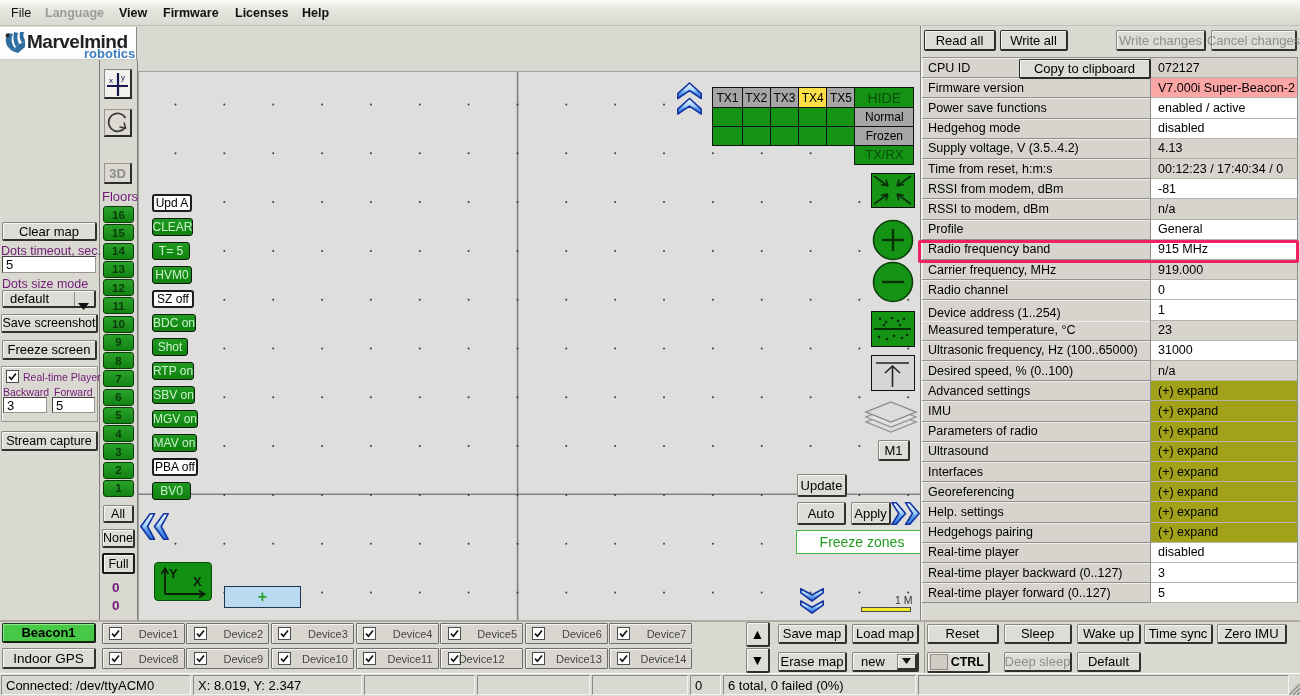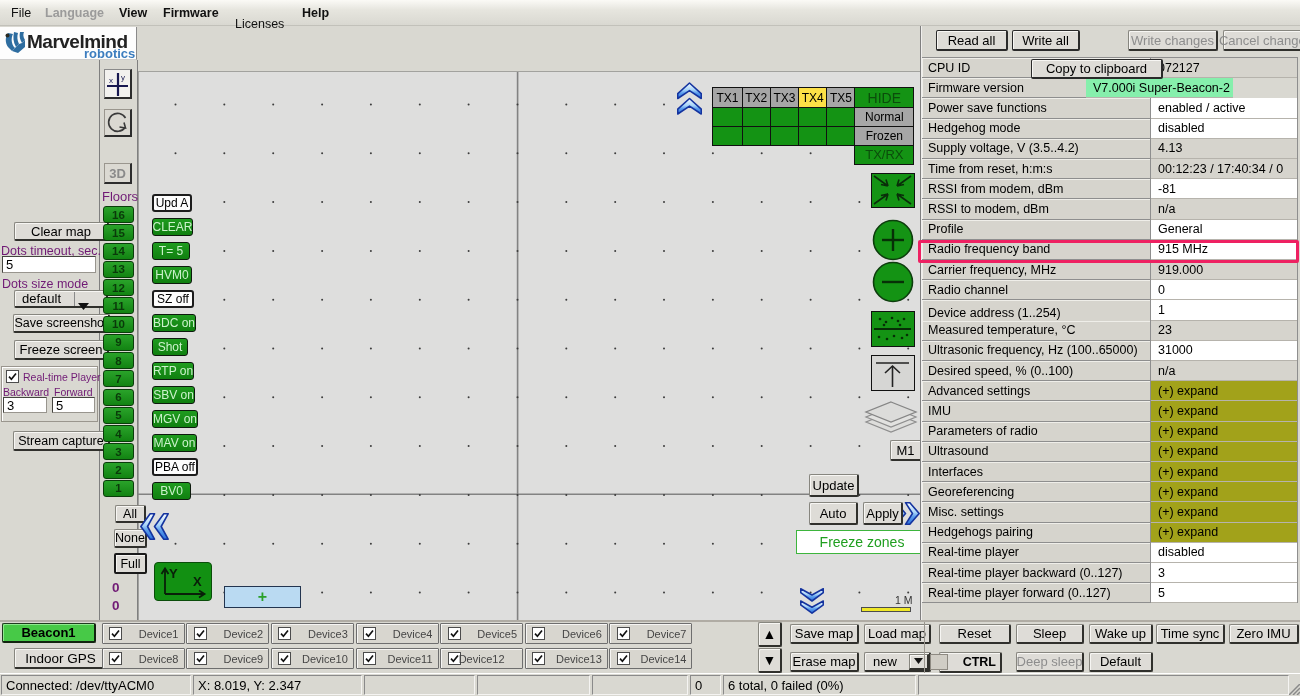--- a/index.html
+++ b/index.html
@@ -1,19 +1,19 @@
 <!DOCTYPE html>
 <html><head><meta charset="utf-8"><style>
 *{margin:0;padding:0;box-sizing:border-box;}
 html,body{width:1300px;height:696px;overflow:hidden;}
 body{font-family:"Liberation Sans",sans-serif;background:#d9d8d1;position:relative;}
 .abs{position:absolute;}
 .btn{position:absolute;background:#dedcd7;border:1px solid #87867f;border-right:2px solid #30302c;border-bottom:2px solid #30302c;border-radius:2px;
  box-shadow:inset 1px 1px 0 #f7f6f3;
- display:flex;align-items:center;justify-content:center;font-size:13px;color:#000;white-space:nowrap;margin-left:12px;}
+ display:flex;align-items:center;justify-content:center;font-size:13px;color:#000;white-space:nowrap;}
 .btn.dis{color:#8d8d8d;}
 .gbtn{position:absolute;background:linear-gradient(#1f9b1f,#108010);border:1.8px solid #0d1a0d;border-radius:3px;
  display:flex;align-items:center;justify-content:center;font-size:12px;color:#ccf2cc;white-space:nowrap;}
 .wbtn{position:absolute;background:#fdfdfd;border:2px solid #1c1c1c;border-radius:3px;
  display:flex;align-items:center;justify-content:center;font-size:12px;color:#000;white-space:nowrap;}
 .lbl{position:absolute;font-size:13px;color:#701a75;white-space:nowrap;}
 .inp{position:absolute;background:#fff;border:1px solid #98958e;border-top:1.8px solid #44443f;border-left:1.8px solid #44443f;
  font-size:13px;color:#000;display:flex;align-items:center;padding-left:3px;}
 .cb{position:absolute;width:13px;height:13px;background:#fff;border:1px solid #4c4c4c;
  display:flex;align-items:center;justify-content:center;}
@@ -22,21 +22,21 @@
  display:flex;align-items:center;padding-left:4px;font-size:13px;color:#000;white-space:nowrap;height:20px;top:675px;}
 .tlab{position:absolute;left:0;background:#d6d4cd;border-right:1px solid #8e8e8e;border-bottom:1px solid #8e8e8e;
  box-shadow:inset 1px 1px 0 #efeee9;display:flex;align-items:center;padding-left:6px;font-size:12.5px;color:#000;white-space:nowrap;overflow:hidden;}
 .tval{position:absolute;border-bottom:1px solid #b6b3ac;display:flex;align-items:center;padding-left:7px;font-size:12.5px;color:#000;white-space:nowrap;overflow:hidden;}
 </style></head><body>
 <div class="abs" style="left:0;top:0;width:1300px;height:26px;background:linear-gradient(#fbfaf6,#e6e5de 40%,#d9d8d1);border-bottom:1px solid #c2c1ba"></div>
 <div class="lbl" style="left:11px;top:6px;font-size:12.5px;font-weight:normal;color:#111">File</div>
 <div class="lbl" style="left:45px;top:6px;font-size:12.5px;font-weight:bold;color:#9b9b9b">Language</div>
 <div class="lbl" style="left:119px;top:6px;font-size:12.5px;font-weight:bold;color:#111">View</div>
 <div class="lbl" style="left:163px;top:6px;font-size:12.5px;font-weight:bold;color:#111">Firmware</div>
-<div class="lbl" style="left:235px;top:17px;font-size:12.5px;font-weight:normal;color:#111">Licenses</div>
+<div class="lbl" style="left:235px;top:6px;font-size:12.5px;font-weight:bold;color:#111">Licenses</div>
 <div class="lbl" style="left:302px;top:6px;font-size:12.5px;font-weight:bold;color:#111">Help</div>
 <div class="abs" style="left:0;top:27px;width:137px;height:33px;background:#fdfdfd;border-right:1px solid #8a8a8a;border-bottom:1px solid #cfcecd"></div>
 <svg class="abs" style="left:4px;top:29px" width="26" height="27" viewBox="0 0 26 27">
 <path d="M4,4 C1,8 1,14 4,18 L8,22 L11,19 C7,15 7,9 9,5 Z" fill="#2e6da0"></path>
 <path d="M10,3 C9,8 9,13 12,18 L15,15 C13,11 13,7 14,4 Z" fill="#2e6da0"></path>
 <path d="M16,3 C15,7 16,11 18,14 L21,11 C19,8 19,5 20,3 Z" fill="#2e6da0"></path>
 <path d="M8,22 L14,24 L21,18 L21,11 L18,14 L15,15 L12,18 L11,19 Z" fill="#2e6da0"></path>
 <circle cx="3.5" cy="6.5" r="2" fill="#2a2a22"></circle>
 </svg>
 <div class="lbl" style="left:27px;top:31px;font-size:19px;font-weight:bold;color:#222;letter-spacing:-0.5px">Marvelmind</div>
@@ -427,21 +427,21 @@
 <div class="abs" style="left:861px;top:606.5px;width:50px;height:5px;background:#f0e828;border:1px solid #4c4c4c"></div>
 <div class="abs" style="left:920px;top:26px;width:1px;height:595px;background:#7f7f7f"></div>
 <div class="abs" style="left:921px;top:26px;width:1px;height:595px;background:#f0efed"></div>
 <div class="btn" style="left:924px;top:30px;width:72px;height:21px;border-color:#2a2a2a;border-right-width:2.5px;border-bottom-width:2.5px">Read all</div>
 <div class="btn" style="left:1000px;top:30px;width:68px;height:21px;border-color:#2a2a2a;border-right-width:2.5px;border-bottom-width:2.5px">Write all</div>
 <div class="btn dis" style="left:1116px;top:30px;width:90px;height:21px">Write changes</div>
 <div class="btn dis" style="left:1211px;top:30px;width:86px;height:21px">Cancel changes</div>
 <div class="tlab" style="left:922px;top:58.0px;width:229px;height:20.2px">CPU ID</div>
 <div class="tval" style="left:1151px;top:58.0px;width:147px;height:20.2px;background:#d6d4cd">072127</div>
 <div class="tlab" style="left:922px;top:78.2px;width:229px;height:20.2px">Firmware version</div>
-<div class="tval" style="left:1086px;top:78.2px;width:147px;height:20.2px;background:#86efac">V7.000i Super-Beacon-2</div>
+<div class="tval" style="left:1151px;top:78.2px;width:147px;height:20.2px;background:#fca5a5">V7.000i Super-Beacon-2</div>
 <div class="tlab" style="left:922px;top:98.4px;width:229px;height:20.2px">Power save functions</div>
 <div class="tval" style="left:1151px;top:98.4px;width:147px;height:20.2px;background:#ffffff">enabled / active</div>
 <div class="tlab" style="left:922px;top:118.6px;width:229px;height:20.2px">Hedgehog mode</div>
 <div class="tval" style="left:1151px;top:118.6px;width:147px;height:20.2px;background:#ffffff">disabled</div>
 <div class="tlab" style="left:922px;top:138.8px;width:229px;height:20.2px">Supply voltage, V (3.5..4.2)</div>
 <div class="tval" style="left:1151px;top:138.8px;width:147px;height:20.2px;background:#d6d4cd">4.13</div>
 <div class="tlab" style="left:922px;top:159.0px;width:229px;height:20.2px">Time from reset, h:m:s</div>
 <div class="tval" style="left:1151px;top:159.0px;width:147px;height:20.2px;background:#d6d4cd">00:12:23 / 17:40:34 / 0</div>
 <div class="tlab" style="left:922px;top:179.2px;width:229px;height:20.2px">RSSI from modem, dBm</div>
 <div class="tval" style="left:1151px;top:179.2px;width:147px;height:20.2px;background:#ffffff">-81</div>
@@ -468,21 +468,21 @@
 <div class="tlab" style="left:922px;top:401.4px;width:229px;height:20.2px">IMU</div>
 <div class="tval" style="left:1151px;top:401.4px;width:147px;height:20.2px;background:#a2a21a">(+) expand</div>
 <div class="tlab" style="left:922px;top:421.6px;width:229px;height:20.2px">Parameters of radio</div>
 <div class="tval" style="left:1151px;top:421.6px;width:147px;height:20.2px;background:#a2a21a">(+) expand</div>
 <div class="tlab" style="left:922px;top:441.8px;width:229px;height:20.2px">Ultrasound</div>
 <div class="tval" style="left:1151px;top:441.8px;width:147px;height:20.2px;background:#a2a21a">(+) expand</div>
 <div class="tlab" style="left:922px;top:462.0px;width:229px;height:20.2px">Interfaces</div>
 <div class="tval" style="left:1151px;top:462.0px;width:147px;height:20.2px;background:#a2a21a">(+) expand</div>
 <div class="tlab" style="left:922px;top:482.2px;width:229px;height:20.2px">Georeferencing</div>
 <div class="tval" style="left:1151px;top:482.2px;width:147px;height:20.2px;background:#a2a21a">(+) expand</div>
-<div class="tlab" style="left:922px;top:502.4px;width:229px;height:20.2px">Misc. settings</div>
+<div class="tlab" style="left:922px;top:502.4px;width:229px;height:20.2px">Help. settings</div>
 <div class="tval" style="left:1151px;top:502.4px;width:147px;height:20.2px;background:#a2a21a">(+) expand</div>
 <div class="tlab" style="left:922px;top:522.6px;width:229px;height:20.2px">Hedgehogs pairing</div>
 <div class="tval" style="left:1151px;top:522.6px;width:147px;height:20.2px;background:#a2a21a">(+) expand</div>
 <div class="tlab" style="left:922px;top:542.8px;width:229px;height:20.2px">Real-time player</div>
 <div class="tval" style="left:1151px;top:542.8px;width:147px;height:20.2px;background:#ffffff">disabled</div>
 <div class="tlab" style="left:922px;top:563.0px;width:229px;height:20.2px">Real-time player backward (0..127)</div>
 <div class="tval" style="left:1151px;top:563.0px;width:147px;height:20.2px;background:#ffffff">3</div>
 <div class="tlab" style="left:922px;top:583.2px;width:229px;height:20.2px">Real-time player forward (0..127)</div>
 <div class="tval" style="left:1151px;top:583.2px;width:147px;height:20.2px;background:#ffffff">5</div>
 <div class="abs" style="left:922px;top:57px;width:376px;height:1px;background:#8e8e8e"></div>

